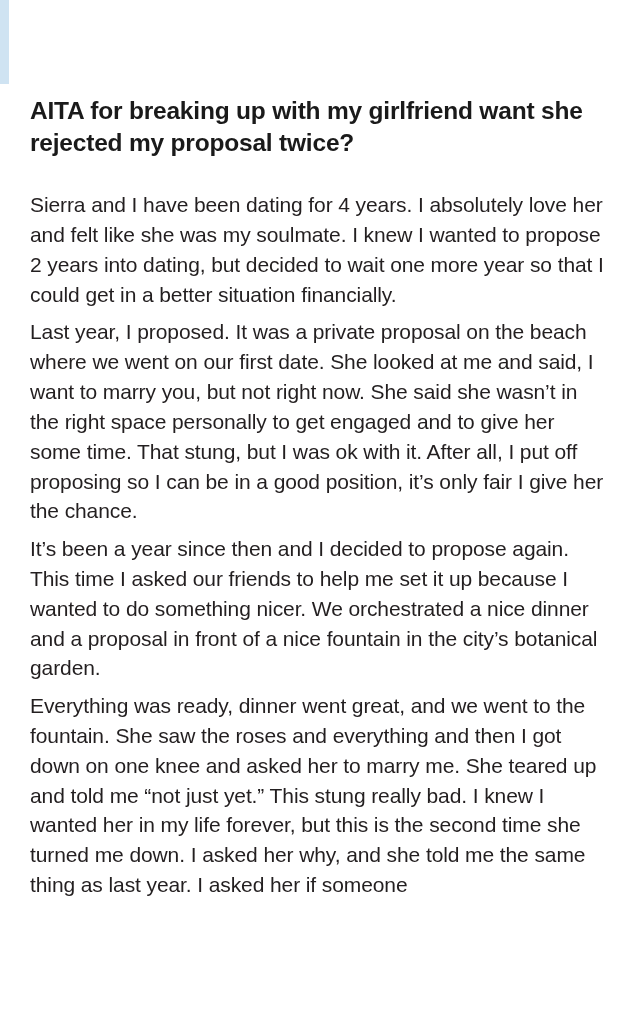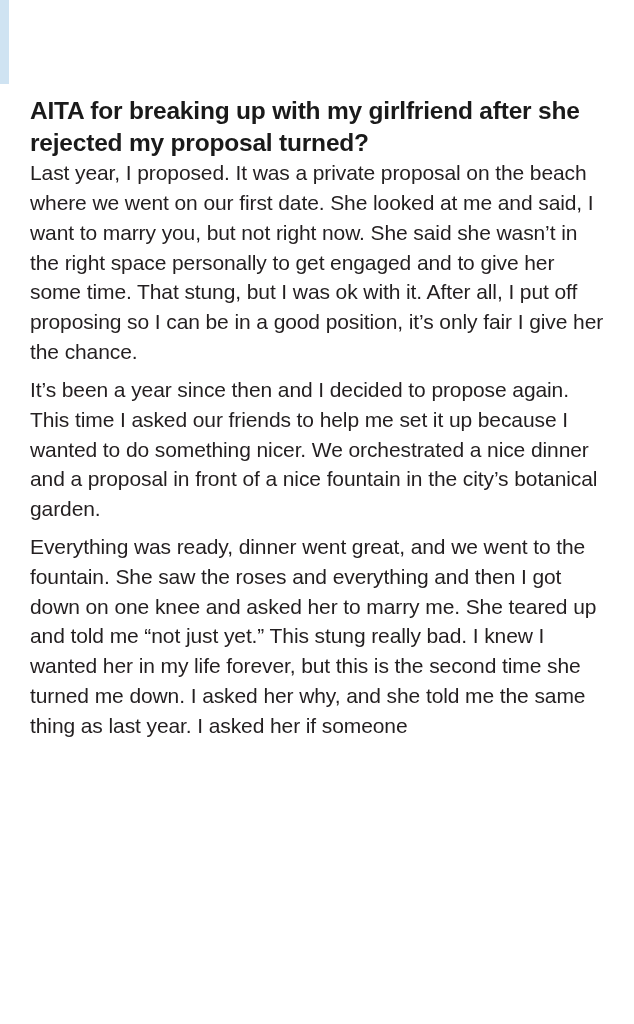--- a/index.html
+++ b/index.html
@@ -76,23 +76,24 @@
 </head>
 <body>
 
 <div class="page">
 
   <div class="left-rail">
     <div class="rail-accent"></div>
   </div>
 
   <div class="content">
-    <h1 class="post-title">AITA for breaking up with my girlfriend after she rejected my proposal turned?</h1>
+    <h1 class="post-title">AITA for breaking up with my girlfriend want she rejected my proposal twice?</h1>
 
     <div class="post-body">
+      <p class="para-1">Sierra and I have been dating for 4 years. I absolutely love her and felt like she was my soulmate. I knew I wanted to propose 2 years into dating, but decided to wait one more year so that I could get in a better situation financially.</p>
       <p>Last year, I proposed. It was a private proposal on the beach where we went on our first date. She looked at me and said, I want to marry you, but not right now. She said she wasn’t in the right space personally to get engaged and to give her some time. That stung, but I was ok with it. After all, I put off proposing so I can be in a good position, it’s only fair I give her the chance.</p>
       <p>It’s been a year since then and I decided to propose again. This time I asked our friends to help me set it up because I wanted to do something nicer. We orchestrated a nice dinner and a proposal in front of a nice fountain in the city’s botanical garden.</p>
       <p>Everything was ready, dinner went great, and we went to the fountain. She saw the roses and everything and then I got down on one knee and asked her to marry me. She teared up and told me “not just yet.” This stung really bad. I knew I wanted her in my life forever, but this is the second time she turned me down. I asked her why, and she told me the same thing as last year. I asked her if someone</p>
     </div>
   </div>
 
   <div class="fade-bottom"></div>
 </div>
 
 </body></html>

